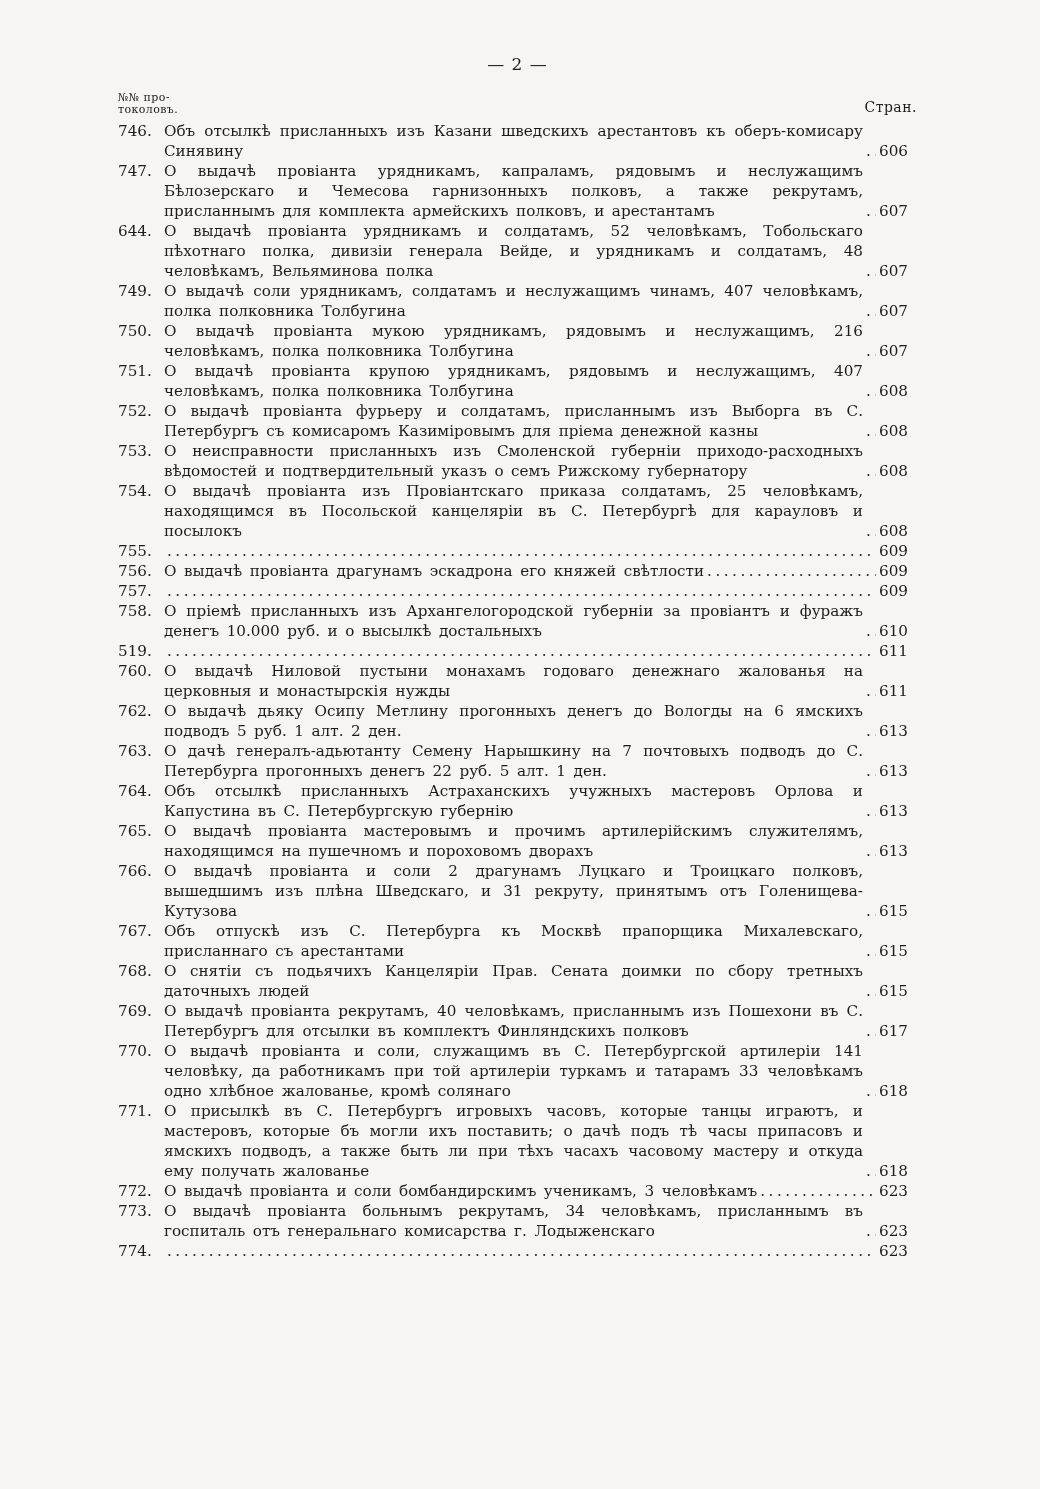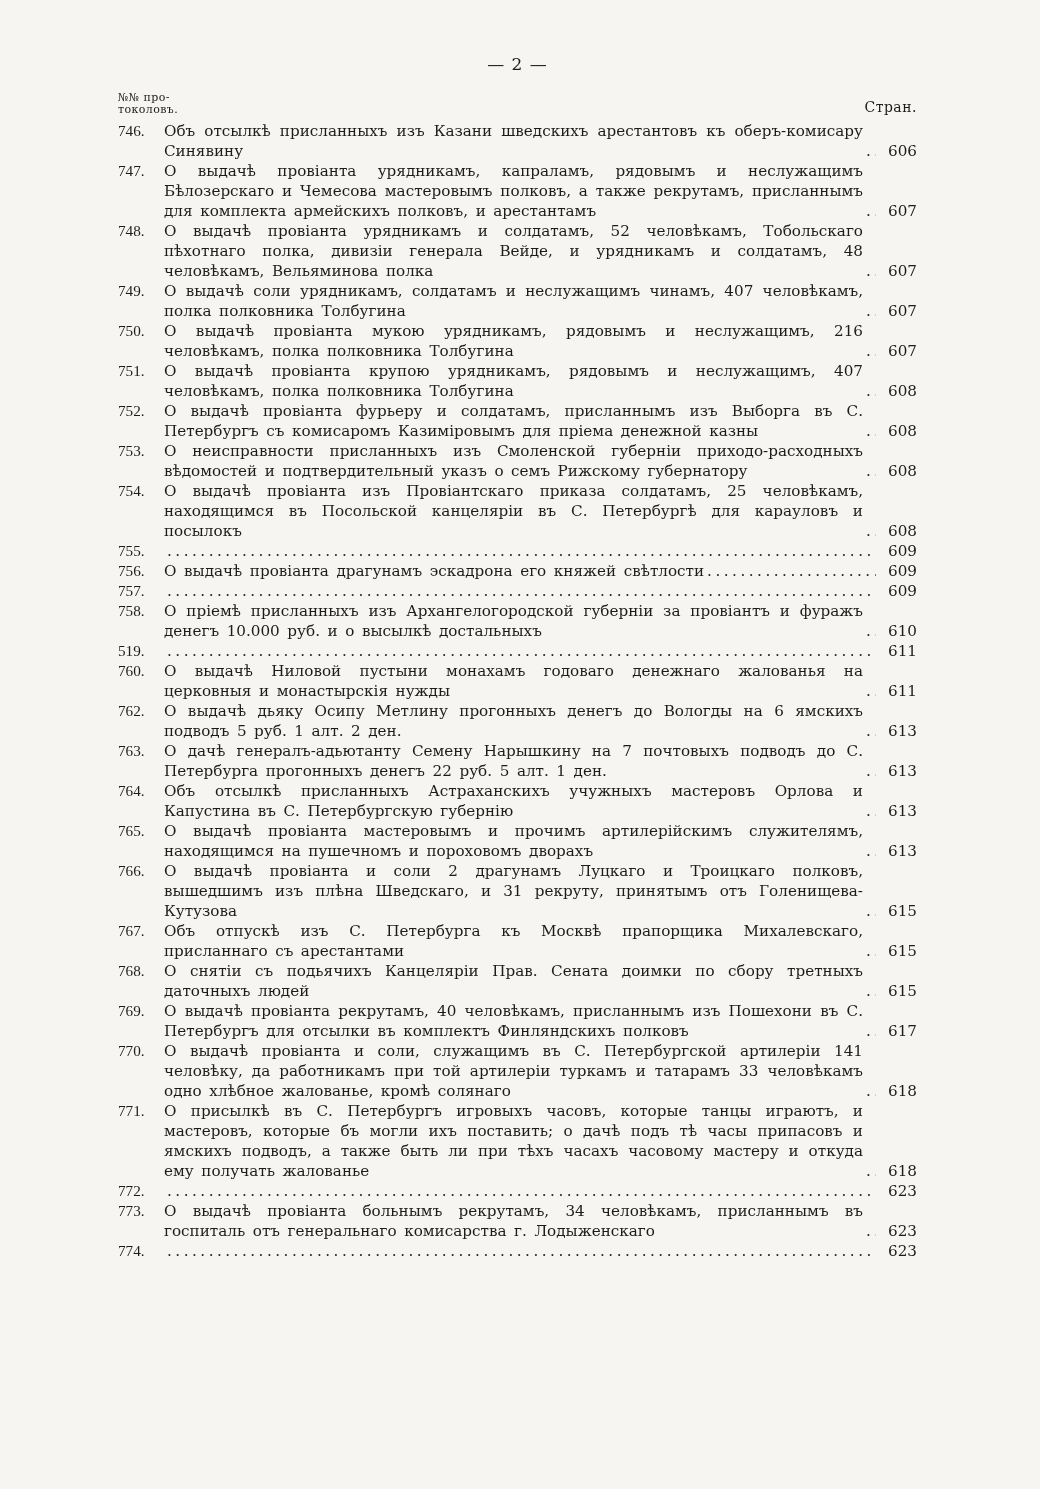--- a/index.html
+++ b/index.html
@@ -46,42 +46,41 @@
     display: flex;
     align-items: flex-end;
     font-size: 15.2px;
     line-height: 20px;
     word-spacing: 0.18em;
   }
   .entry .num {
     flex: 0 0 46px;
     align-self: flex-start;
     white-space: nowrap;
-    font-family: Liberation Serif, serif;
   }
   .entry .text {
     flex: 0 1 auto;
     text-align: justify;
   }
   .entry .dots {
     flex: 1 1 10px;
     overflow: hidden;
     white-space: nowrap;
     min-width: 10px;
     margin: 0 3px;
     color: #2a2826;
   }
   .entry .dots::before {
     content: "..........................................................................................................................................................";
     letter-spacing: 3.5px;
     word-spacing: 0;
   }
   .entry .page {
     flex: 0 0 38px;
-    text-align: right;
+    text-align: left;
     white-space: nowrap;
   }
 </style>
 </head>
 <body>
 
 <div class="sheet">
 
   <div class="folio">— 2 —</div>
 
@@ -96,27 +95,27 @@
   <div class="toc">
   <div class="entry">
     <span class="num">746.</span>
     <span class="text">Объ отсылкѣ присланныхъ изъ Казани шведскихъ арестантовъ къ оберъ-комисару Синявину</span>
     <span class="dots"></span>
     <span class="page">606</span>
   </div>
 
   <div class="entry">
     <span class="num">747.</span>
-    <span class="text">О выдачѣ провіанта урядникамъ, капраламъ, рядовымъ и неслужащимъ Бѣлозерскаго и Чемесова мастеровымъ полковъ, а также рекрутамъ, присланнымъ для комплекта армейскихъ полковъ, и арестантамъ</span>
-    <span class="dots"></span>
-    <span class="page">607</span>
-  </div>
-
-  <div class="entry">
-    <span class="num">748.</span>
+    <span class="text">О выдачѣ провіанта урядникамъ, капраламъ, рядовымъ и неслужащимъ Бѣлозерскаго и Чемесова гарнизонныхъ полковъ, а также рекрутамъ, присланнымъ для комплекта армейскихъ полковъ, и арестантамъ</span>
+    <span class="dots"></span>
+    <span class="page">607</span>
+  </div>
+
+  <div class="entry">
+    <span class="num">644.</span>
     <span class="text">О выдачѣ провіанта урядникамъ и солдатамъ, 52 человѣкамъ, Тобольскаго пѣхотнаго полка, дивизіи генерала Вейде, и урядникамъ и солдатамъ, 48 человѣкамъ, Вельяминова полка</span>
     <span class="dots"></span>
     <span class="page">607</span>
   </div>
 
   <div class="entry">
     <span class="num">749.</span>
     <span class="text">О выдачѣ соли урядникамъ, солдатамъ и неслужащимъ чинамъ, 407 человѣкамъ, полка полковника Толбугина</span>
     <span class="dots"></span>
     <span class="page">607</span>
@@ -262,20 +261,21 @@
 
   <div class="entry">
     <span class="num">771.</span>
     <span class="text">О присылкѣ въ С. Петербургъ игровыхъ часовъ, которые танцы играютъ, и мастеровъ, которые бъ могли ихъ поставить; о дачѣ подъ тѣ часы припасовъ и ямскихъ подводъ, а также быть ли при тѣхъ часахъ часовому мастеру и откуда ему получать жалованье</span>
     <span class="dots"></span>
     <span class="page">618</span>
   </div>
 
   <div class="entry">
     <span class="num">772.</span>
+    <span class="text">О выдачѣ провіанта и соли бомбандирскимъ ученикамъ, 3 человѣкамъ</span>
     <span class="dots"></span>
     <span class="page">623</span>
   </div>
 
   <div class="entry">
     <span class="num">773.</span>
     <span class="text">О выдачѣ провіанта больнымъ рекрутамъ, 34 человѣкамъ, присланнымъ въ госпиталь отъ генеральнаго комисарства г. Лодыженскаго</span>
     <span class="dots"></span>
     <span class="page">623</span>
   </div>

